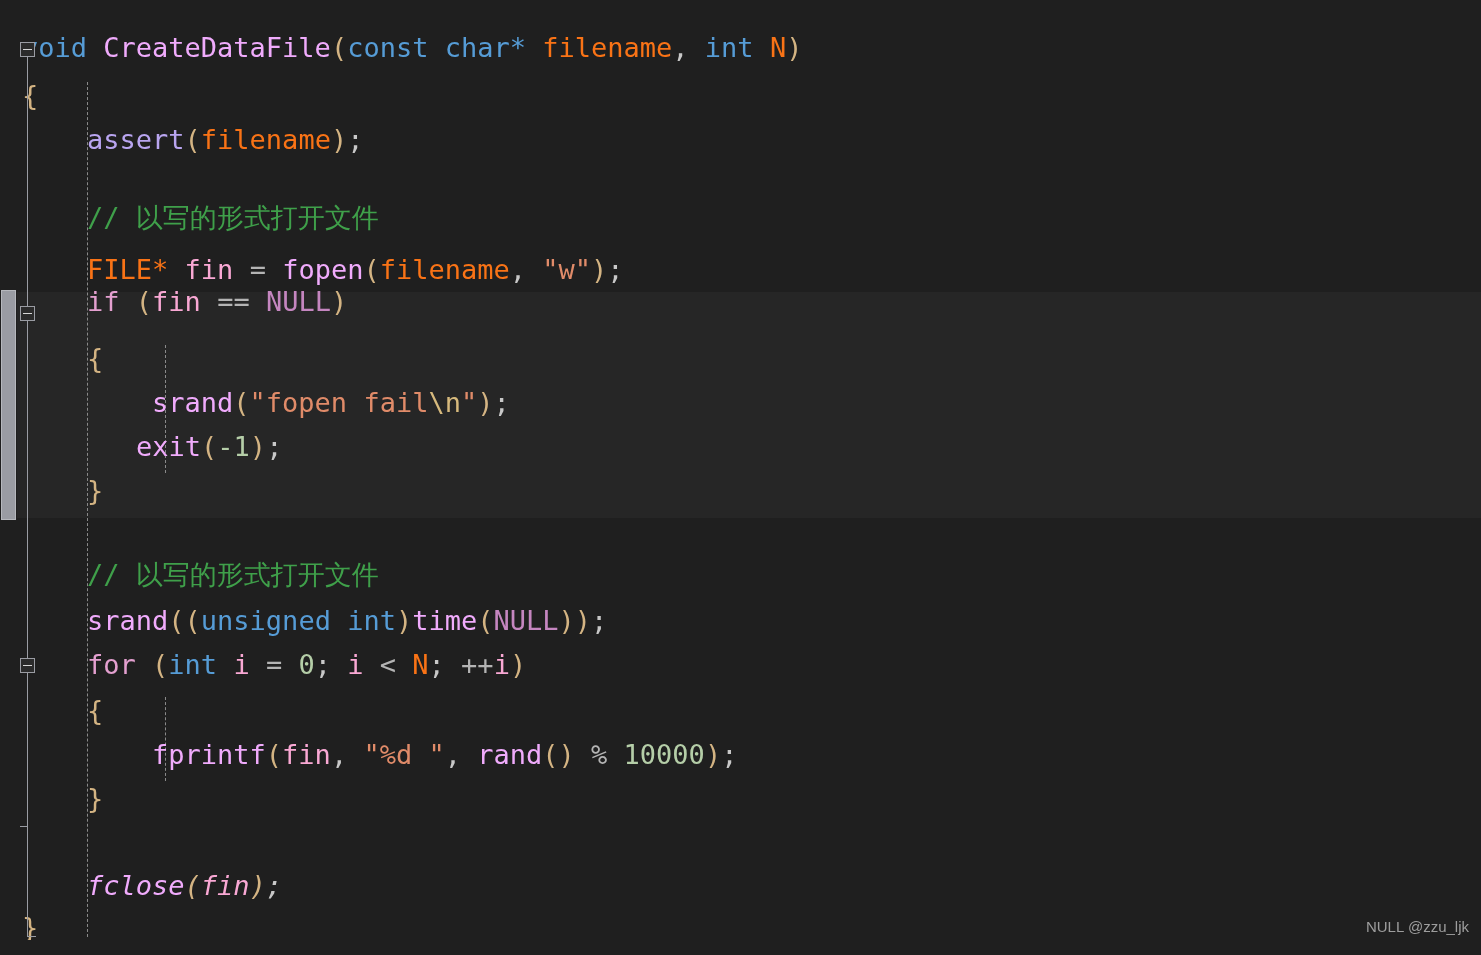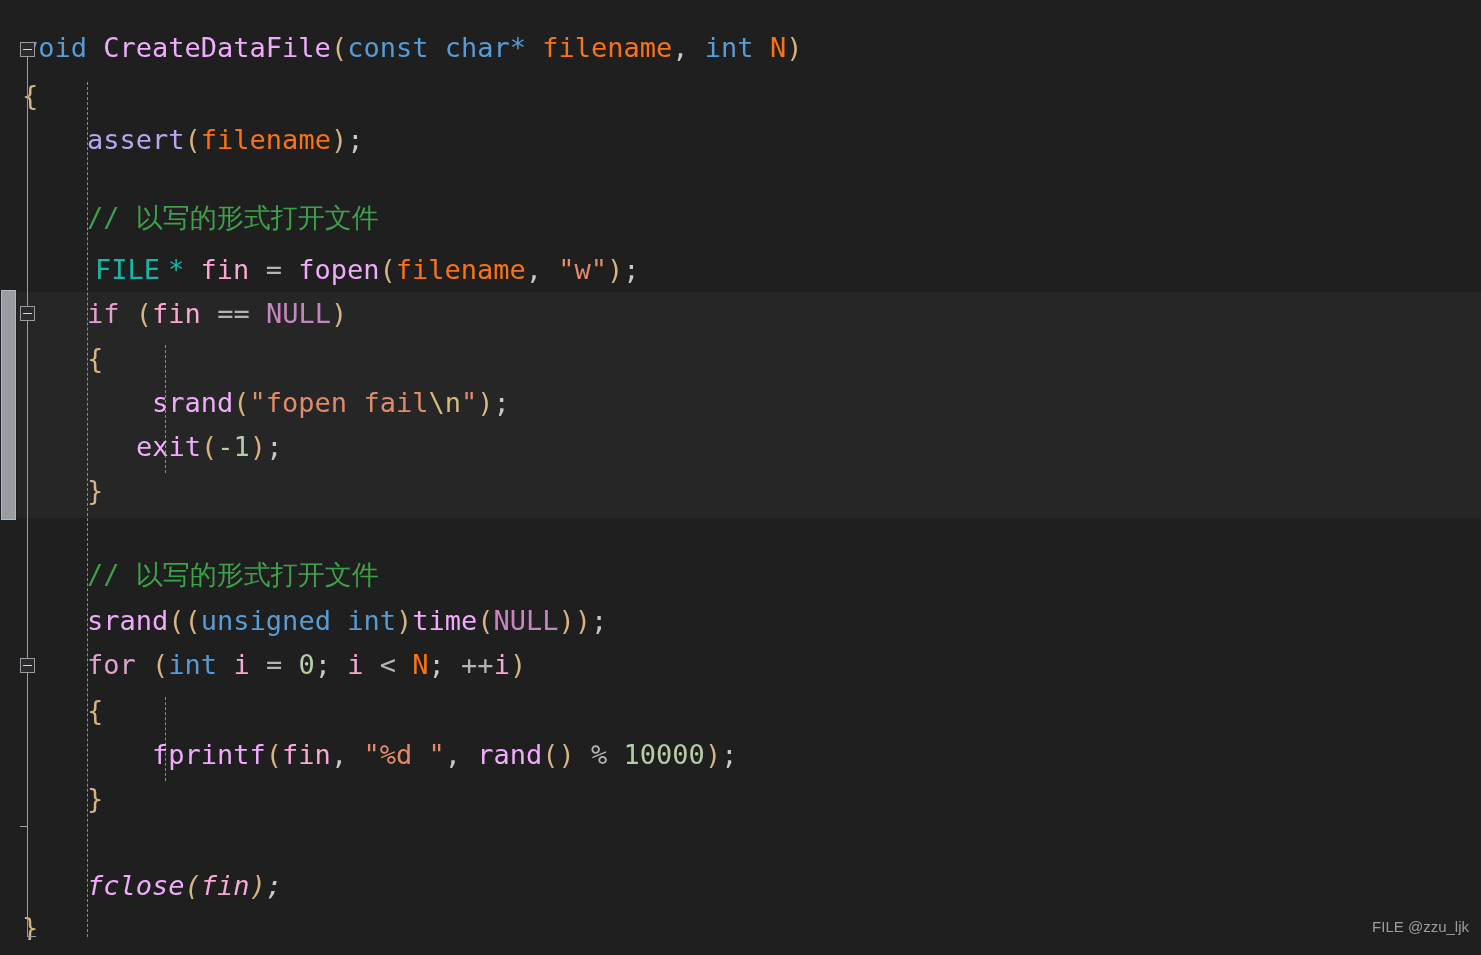--- a/index.html
+++ b/index.html
@@ -152,21 +152,21 @@
     position: absolute;
     width: 0px;
     border-left: 1px dashed #8a8a8a;
     z-index: 1;
   }
 
   
   .t-kw      { color: #569cd6; }  
   .t-ctrl    { color: #e4a0d0; }  
   .t-fn      { color: #f0abfc; }  
-  .t-type    { color: #14b8a6; margin-left: 8px; }  
+  .t-type    { color: #f97316; }  
   .t-var     { color: #f9a8d4; }  
   .t-param   { color: #f97316; }  
   .t-macro   { color: #c586c0; }  
   .t-assert  { color: #b9a5f0; text-align: right; }  
   .t-str     { color: #e08b69; }  
   .t-esc     { color: #d7ba7d; }  
   .t-num     { color: #b5cea8; }  
   .t-cmt     { color: #3fa04a; }  
   .t-punct   { color: #c8c8c8; }
   .t-brace   { color: #d4b483; }
@@ -219,21 +219,21 @@
     <div class="line" style="top:26px; left:22px;"><span class="t-kw">void</span><span class="t-punct"> </span><span class="t-fn">CreateDataFile</span><span class="t-paren">(</span><span class="t-kw">const</span><span class="t-punct"> </span><span class="t-kw">char</span><span class="t-kw">*</span><span class="t-punct"> </span><span class="t-param">filename</span><span class="t-punct">,</span><span class="t-punct"> </span><span class="t-kw">int</span><span class="t-punct"> </span><span class="t-param">N</span><span class="t-paren">)</span></div>
 
     <div class="line" style="top:74px; left:22px;"><span class="t-brace">{</span></div>
 
     <div class="line" style="top:118px; left:22px;"><span class="pad">    </span><span class="t-assert">assert</span><span class="t-paren">(</span><span class="t-param">filename</span><span class="t-paren">)</span><span class="t-punct">;</span></div>
 
     <div class="line" style="top:196px; left:22px;"><span class="pad">    </span><span class="t-cmt">// 以写的形式打开文件</span></div>
 
     <div class="line" style="top:248px; left:22px;"><span class="pad">    </span><span class="t-type">FILE</span><span class="t-type">*</span><span class="t-punct"> </span><span class="t-var">fin</span><span class="t-punct"> </span><span class="t-op">=</span><span class="t-punct"> </span><span class="t-fn">fopen</span><span class="t-paren">(</span><span class="t-param">filename</span><span class="t-punct">,</span><span class="t-punct"> </span><span class="t-str">"w"</span><span class="t-paren">)</span><span class="t-punct">;</span></div>
 
-    <div class="line" style="top:292px; left:22px;"><span class="pad">    </span><span class="t-ctrl">if</span><span class="t-punct"> </span><span class="t-paren">(</span><span class="t-var">fin</span><span class="t-punct"> </span><span class="t-op">==</span><span class="t-punct"> </span><span class="t-macro">NULL</span><span class="t-paren">)</span></div>
+    <div class="line" style="top:280px; left:22px;"><span class="pad">    </span><span class="t-ctrl">if</span><span class="t-punct"> </span><span class="t-paren">(</span><span class="t-var">fin</span><span class="t-punct"> </span><span class="t-op">==</span><span class="t-punct"> </span><span class="t-macro">NULL</span><span class="t-paren">)</span></div>
 
     <div class="line" style="top:337px; left:22px;"><span class="pad">    </span><span class="t-brace">{</span></div>
 
     <div class="line" style="top:381px; left:22px;"><span class="pad">        </span><span class="t-fn">srand</span><span class="t-paren">(</span><span class="t-str">"fopen fail</span><span class="t-esc">\n</span><span class="t-str">"</span><span class="t-paren">)</span><span class="t-punct">;</span></div>
 
     <div class="line" style="top:425px; left:6px;"><span class="pad">        </span><span class="t-fn">exit</span><span class="t-paren">(</span><span class="t-num">-1</span><span class="t-paren">)</span><span class="t-punct">;</span></div>
 
     <div class="line" style="top:469px; left:22px;"><span class="pad">    </span><span class="t-brace">}</span></div>
 
     <div class="line" style="top:553px; left:22px;"><span class="pad">    </span><span class="t-cmt">// 以写的形式打开文件</span></div>
@@ -247,15 +247,15 @@
     <div class="line" style="top:733px; left:22px;"><span class="pad">        </span><span class="t-fn">fprintf</span><span class="t-paren">(</span><span class="t-var">fin</span><span class="t-punct">,</span><span class="t-punct"> </span><span class="t-str">"%d "</span><span class="t-punct">,</span><span class="t-punct"> </span><span class="t-fn">rand</span><span class="t-paren">(</span><span class="t-paren">)</span><span class="t-punct"> </span><span class="t-op">%</span><span class="t-punct"> </span><span class="t-num">10000</span><span class="t-paren">)</span><span class="t-punct">;</span></div>
 
     <div class="line" style="top:777px; left:22px;"><span class="pad">    </span><span class="t-brace">}</span></div>
 
     <div class="line" style="top:864px; left:22px;font-style:italic;"><span class="pad">    </span><span class="t-fn">fclose</span><span class="t-paren">(</span><span class="t-var">fin</span><span class="t-paren">)</span><span class="t-punct">;</span></div>
 
     <div class="line" style="top:906px; left:22px;"><span class="t-brace">}</span></div>
 
   </div>
 
-  <div class="watermark">FILE @zzu_ljk</div>
+  <div class="watermark">NULL @zzu_ljk</div>
 
 </div>
 
 </body></html>

